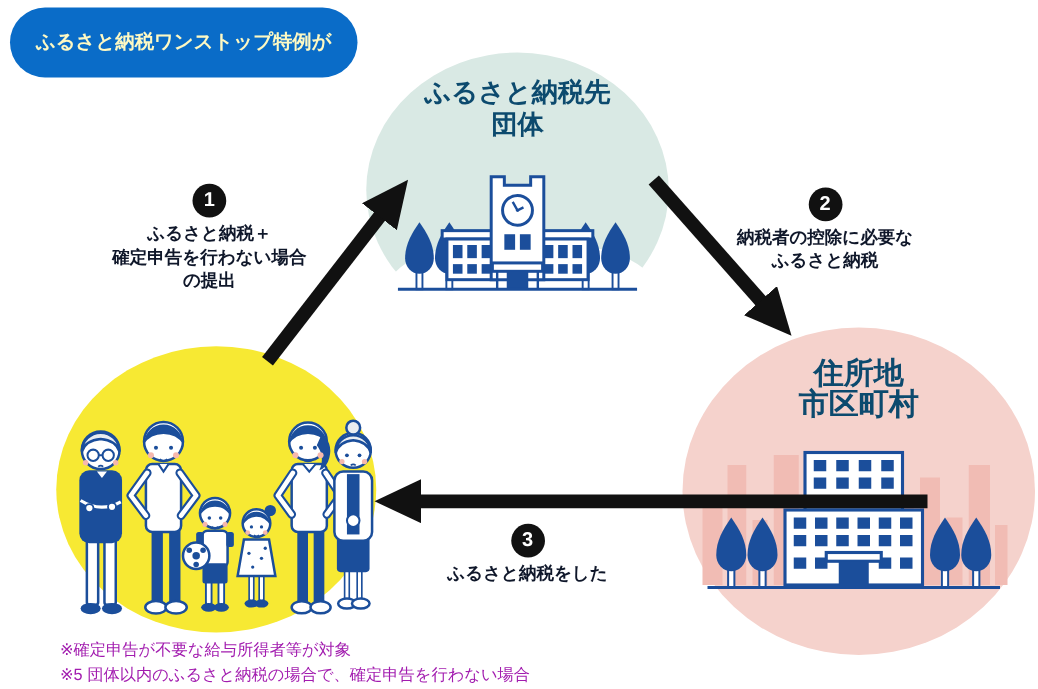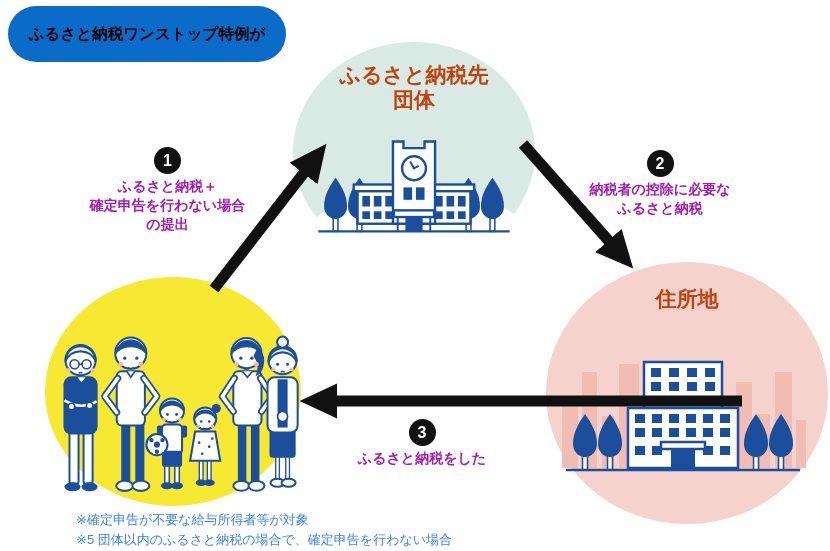--- a/index.html
+++ b/index.html
@@ -2,49 +2,49 @@
 <html lang="ja"><head>
 <meta charset="utf-8">
 <style>
   html,body{margin:0;padding:0;background:#fff;}
   .canvas{
     position:relative;width:830px;height:551px;overflow:hidden;background:#fff;
     font-family:"Liberation Sans","DejaVu Sans",sans-serif;color:#1a1a1a;
   }
   .badge{
     position:absolute;left:8px;top:6px;width:278px;height:56px;
-    background:#0a6cc8;border-radius:28px;color:#000000;
+    background:#0a6cc8;border-radius:28px;color:#fef9c3;
     display:flex;flex-direction:column;justify-content:center;align-items:center;
     font-size:15.5px;font-weight:bold;line-height:1.45;text-align:center;
   }
   .circle{position:absolute;border-radius:50%;}
   .circle-recipient{left:293px;top:42px;width:242px;height:220px;background:#d9e9e4;}
   .circle-donor{left:45px;top:277px;width:256px;height:229px;background:#f7e933;}
   .circle-municipality{left:546px;top:262px;width:282px;height:262px;background:#f5d2cc;}
   .cloud{position:absolute;left:312px;top:192px;width:210px;height:72px;background:#fff;border-radius:50%;}
-  .node-title{position:absolute;text-align:center;font-weight:bold;color:#c2410c;}
+  .node-title{position:absolute;text-align:center;font-weight:bold;color:#0c4a6e;}
   .title-recipient{left:293px;top:62px;width:242px;font-size:21px;line-height:25px;}
-  .title-municipality{left:546px;top:286px;width:282px;font-size:21px;line-height:25px;}
+  .title-municipality{left:546px;top:286px;width:282px;font-size:24px;line-height:25px;}
   .title-donor{left:45px;top:289px;width:256px;font-size:22px;line-height:24px;}
   .title-donor sup{font-size:11px;font-weight:bold;}
   .illu{position:absolute;}
   .illu-school{left:304px;top:130px;}
   .illu-cityhall{left:558px;top:358px;}
   .illu-family{left:38px;top:320px;}
   .arrows{position:absolute;left:0;top:0;pointer-events:none;}
   .step{position:absolute;text-align:center;}
   .step-number{
     display:inline-block;width:27px;height:27px;border-radius:50%;background:#111;
     color:#fff;font-size:16px;font-weight:bold;line-height:27px;text-align:center;
   }
-  .step-lines{margin-top:3px;font-size:14px;font-weight:bold;line-height:19px;color:#a21caf;}
+  .step-lines{margin-top:3px;font-size:14px;font-weight:bold;line-height:19px;color:#0f172a;}
   .step-1{left:60px;top:147px;width:215px;}
   .step-2{left:555px;top:150px;width:210px;}
   .step-3{left:310px;top:419px;width:224px;}
-  .footnotes{position:absolute;left:48px;top:510px;font-size:13px;line-height:20px;color:#3b82f6;margin-left:28px;}
+  .footnotes{position:absolute;left:48px;top:510px;font-size:13px;line-height:20px;color:#a21caf;}
 </style>
 </head>
 <body>
 
 <div class="canvas">
 
   <div class="badge">
     <span>ふるさと納税ワンストップ特例が</span>
   </div>
 
@@ -286,20 +286,21 @@
       <rect x="220.5" y="96" width="5" height="16" fill="#fff" stroke="#1b4e9b" stroke-width="1.6"></rect>
       <path d="M27,56 C34,66 39,75 39,86 A12,13 0 0 1 15,86 C15,75 20,66 27,56 Z" fill="#1b4e9b"></path>
       <path d="M52,56 C59,66 64,75 64,86 A12,13 0 0 1 40,86 C40,75 45,66 52,56 Z" fill="#1b4e9b"></path>
       <path d="M198,56 C205,66 210,75 210,86 A12,13 0 0 1 186,86 C186,75 191,66 198,56 Z" fill="#1b4e9b"></path>
       <path d="M223,56 C230,66 235,75 235,86 A12,13 0 0 1 211,86 C211,75 216,66 223,56 Z" fill="#1b4e9b"></path>
     </g>
     <path d="M8,112 H242" stroke="#1b4e9b" stroke-width="2.5"></path>
   </svg>
   <div class="node-title title-municipality">
     <div>住所地</div>
+    <div>市区町村</div>
   </div>
 
   <svg class="arrows" width="830" height="551" viewBox="0 0 830 551">
     <defs>
       <marker id="ah" markerWidth="3.6" markerHeight="3.4" refX="2.0" refY="1.6" orient="auto" markerUnits="strokeWidth">
         <path d="M0,0 L3.4,1.6 L0,3.2 Z" fill="#111"></path>
       </marker>
     </defs>
     <line x1="214" y1="289" x2="317" y2="156" stroke="#111" stroke-width="11" marker-end="url(#ah)"></line>
     <line x1="523" y1="144" x2="623" y2="257" stroke="#111" stroke-width="11" marker-end="url(#ah)"></line>

